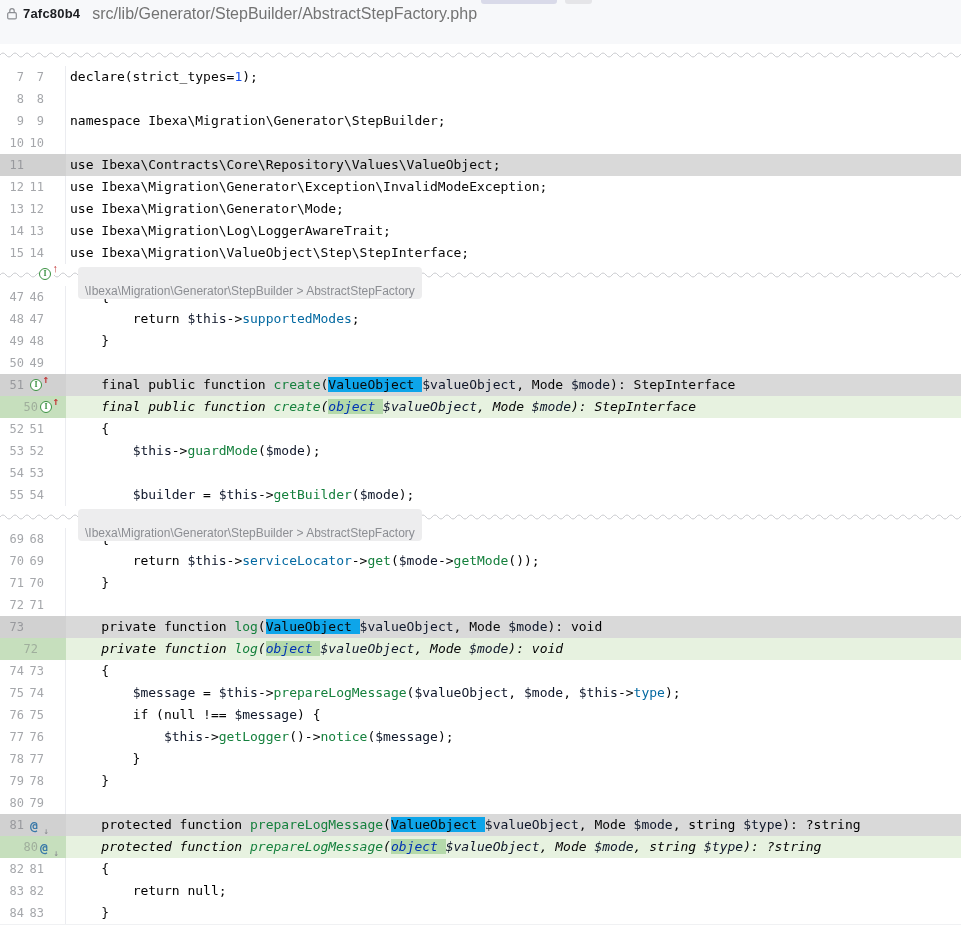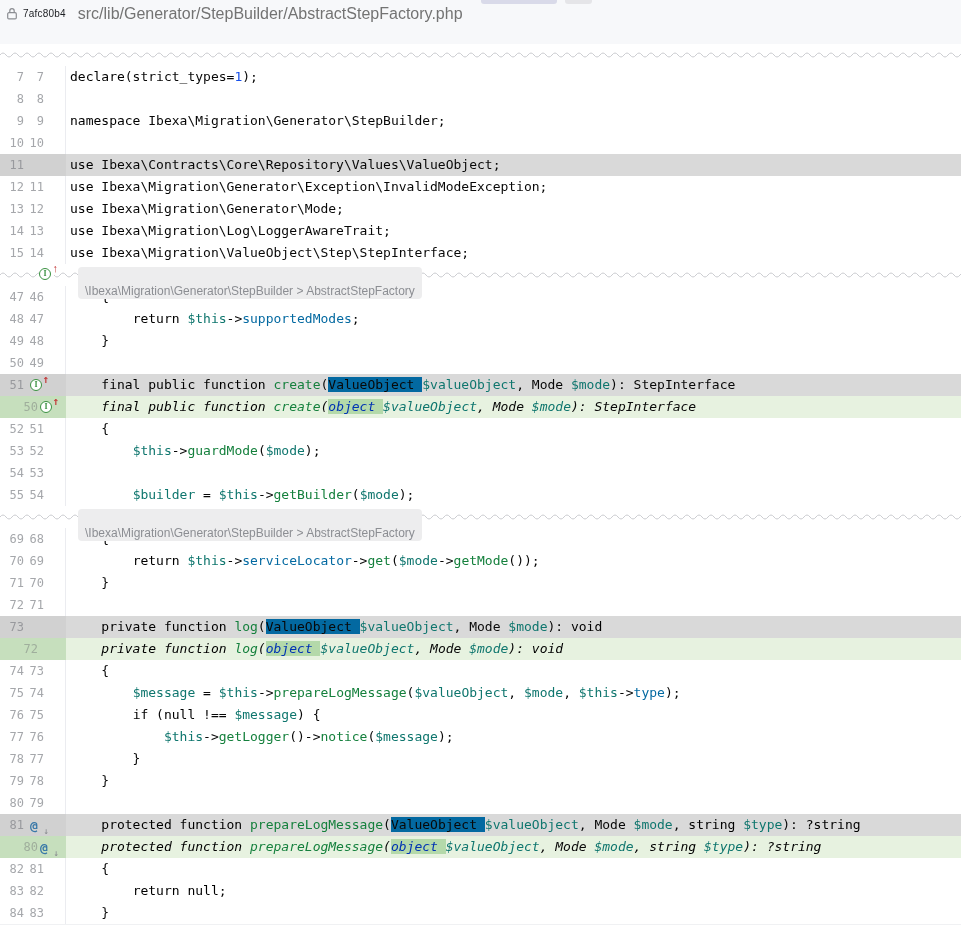--- a/index.html
+++ b/index.html
@@ -4,21 +4,21 @@
 <style>
   * { margin:0; padding:0; box-sizing:border-box; }
   html,body { width:961px; height:925px; background:#ffffff; overflow:hidden;
               font-family:"Liberation Sans", sans-serif; }
   .diff-viewer { position:relative; width:961px; height:925px; }
 
   
   .hdr { height:44px; background:#f7f8fa; position:relative; padding:5px 0 0 6px; }
   .hdr-row { display:flex; align-items:center; height:17px; }
   .lock { width:12px; height:13px; margin-right:5px; flex:none; }
-  .hash { font-size:10px; font-weight:400; color:#1c1e22; letter-spacing:.2px; }
+  .hash { font-size:13px; font-weight:700; color:#1c1e22; letter-spacing:.2px; }
   .fpath { font-size:16px; color:#737373; margin-left:12px; }
   .tab-frag { position:absolute; top:0; height:4px; border-radius:0 0 3px 3px; }
   .tab-frag.one { left:481px; width:76px; background:#d9dae9; }
   .tab-frag.two { left:565px; width:27px; background:#e5e5e8; }
 
   
   .body { position:relative; }
   .row { display:flex; height:22px; line-height:22px;
          font-family:"DejaVu Sans Mono","Liberation Mono",monospace; font-size:13px; }
   .gutter { width:66px; flex:none; display:flex; align-items:center;
@@ -29,25 +29,25 @@
   .code { white-space:pre; padding-left:4px; color:#080808; flex:1; }
 
   .row.del .code   { background:#d9d9d9; }
   .row.del .gutter { background:#d1d1d1; border-right-color:#d1d1d1; color:#98999d; }
   .row.add .code   { background:#e7f2e0;font-style:italic; }
   .row.add .gutter { background:#c6dfbd; border-right-color:#c6dfbd; }
 
   
   .k { color:#000000; }
   .f { color:#15803d; }
-  .v { color:#0f766e; }
+  .v { color:#0f172a; }
   .p { color:#0369a1; }
   .n { color:#1750eb; }
   .t { color:#080808; }
-  .hd { color:#080808; background:#0369a1; }
+  .hd { color:#080808; background:#0ea5e9; }
   .ka { color:#0033b3; background:#b4d9aa; }
 
   
   .gicon { position:relative; width:15px; height:15px; flex:none; margin-left:6px; }
   .row.add .gicon { margin-left:2px; }
   .impl-c { position:absolute; left:0; top:1px; width:12px; height:12px; border:1.6px solid #3a9141;
             border-radius:50%; color:#3a9141; font-size:8px; font-weight:700; line-height:9px;
             text-align:center; background:#fff; font-family:"Liberation Serif",serif; }
   .impl-a { position:absolute; right:-4px; top:-4px; color:#c43b3b; font-size:11px;
             font-weight:700; line-height:11px; }

